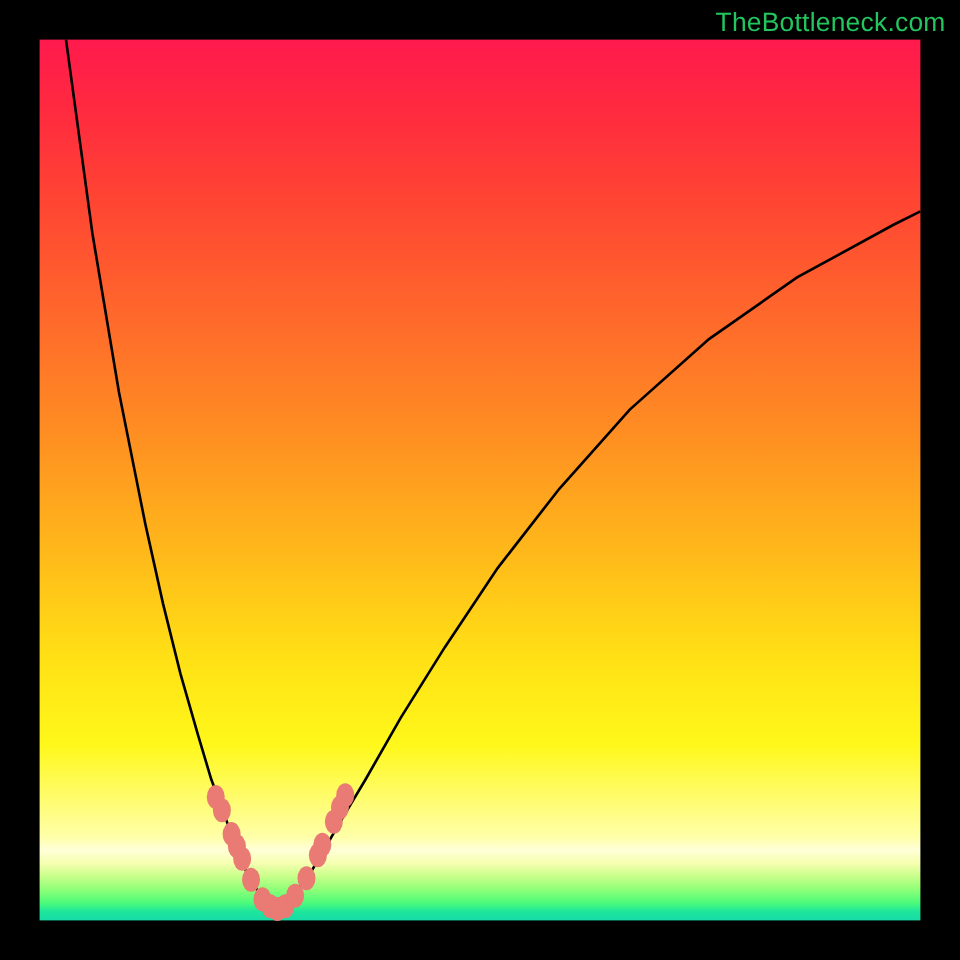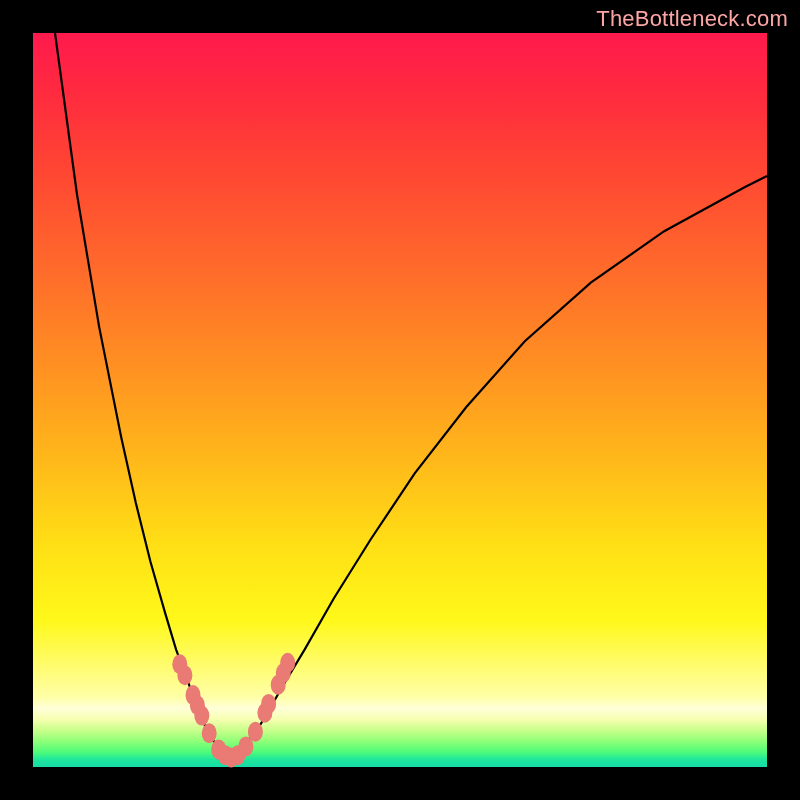--- a/index.html
+++ b/index.html
@@ -42,21 +42,21 @@
       #8eff78 96.5%,
       #4dfb7a 98%,
       #1de69c 99%,
       #17dca8 100%
     );
   }
   .watermark {
     position: absolute;
     top: 6px;
     right: 12px;
-    color: #fca5a5;
+    color: #22c55e;
     font-size: 22px;
     font-weight: 500;
     letter-spacing: 0.2px;
     user-select: none;
   }
   svg.curve {
     position: absolute;
     top: 0;
     left: 0;
     width: 734px;

